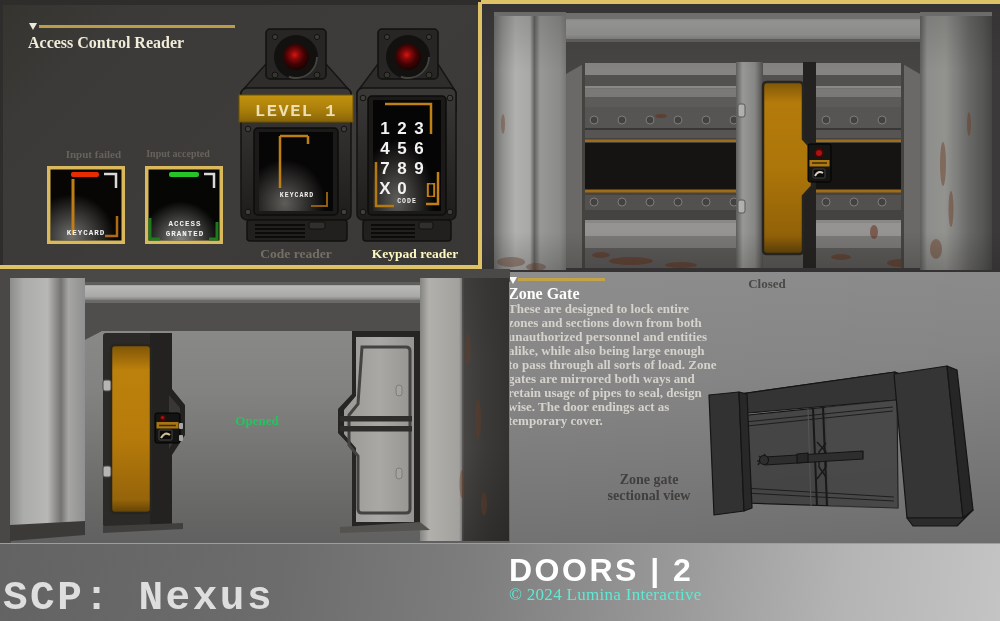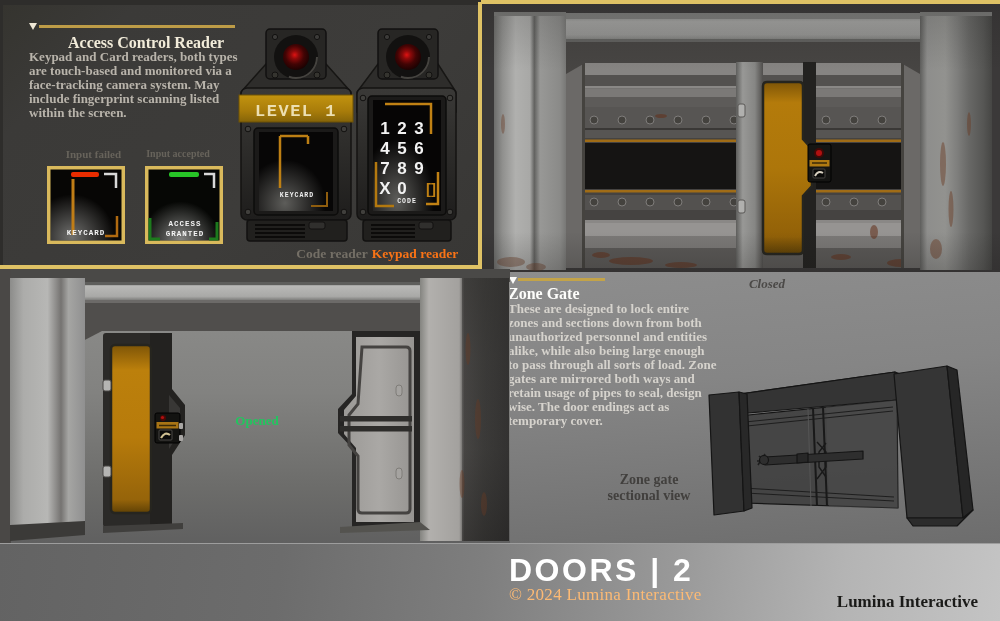--- a/index.html
+++ b/index.html
@@ -10,23 +10,22 @@
 </head>
 <body>
 <div id="stage">
 
   <div class="abs" style="left:3px;top:5px;width:475px;height:260px;background:linear-gradient(135deg,#35342f 0%,#3b3a38 18%,#3d3c3a 60%,#383735 100%);"></div>
 
   <div class="abs" style="left:29px;top:23px;width:0;height:0;border-left:4px solid transparent;border-right:4px solid transparent;border-top:7px solid #efe8d6;"></div>
 
   <div class="abs" style="left:39px;top:25px;width:196px;height:3px;background:#bd9c47;"></div>
 
-  <div class="abs serifb" style="left:28px;top:34px;font-size:16px;color:#f2ecda;margin-left:40px;">Access Control Reader</div>
-
-  <div class="abs serifb" style="left:29px;top:50px;width:260px;font-size:13px;line-height:14px;color:#b9b4ab;">Keypad and Card readers, both types<br>are touch-based and monitored via a<br>face-tracking camera system. May<br>include fingerprint scanning listed<br>within the screen.</div>
+  <div class="abs serifb" style="left:28px;top:34px;font-size:16px;color:#f2ecda;">Access Control Reader</div>
+
 
   <div class="abs serifb" style="left:43px;top:148px;width:78px;text-align:right;font-size:11px;color:#67635b;">Input failed</div>
 
   <div class="abs serifb" style="left:128px;top:148px;width:100px;text-align:center;font-size:10px;color:#67635b;">Input accepted</div>
 
   <svg class="abs" style="left:47px;top:166px;" width="78" height="78" viewBox="0 0 78 78">
 
     <rect x="0" y="0" width="78" height="78" fill="#d9b95c"></rect>
 
     <rect x="3.5" y="3.5" width="71" height="71" fill="#070605"></rect>
@@ -175,23 +174,23 @@
       </g>
       <text x="196" y="172" font-family="Liberation Sans,sans-serif" font-weight="bold" font-size="15" fill="#c08114" text-anchor="middle">[]</text>
       <text x="172" y="181" font-family="Liberation Mono,monospace" font-weight="bold" font-size="6.5" fill="#f0f0f0" text-anchor="middle" letter-spacing="1">CODE</text>
 
       <rect x="128" y="198" width="88" height="21" rx="3" fill="#21201e" stroke="#121110" stroke-width="1.5"></rect>
       <path d="M136 203 h44 M136 207 h44 M136 211 h44 M136 215 h44" stroke="#0c0b0a" stroke-width="2"></path>
       <rect x="184" y="200" width="14" height="7" rx="2" fill="#302f2d" stroke="#121110"></rect>
     </g>
   </svg>
 
-  <div class="abs serifb" style="left:256px;top:246px;width:80px;text-align:center;font-size:13.5px;color:#746f66;margin-left:36px;">Code reader</div>
-
-  <div class="abs serifb" style="left:370px;top:246px;width:90px;text-align:center;font-size:13.5px;color:#f97316;">Keypad reader</div>
+  <div class="abs serifb" style="left:256px;top:246px;width:80px;text-align:center;font-size:13.5px;color:#746f66;">Code reader</div>
+
+  <div class="abs serifb" style="left:370px;top:246px;width:90px;text-align:center;font-size:13.5px;color:#fef9c3;">Keypad reader</div>
 
   <svg class="abs" style="left:481px;top:4px;" width="519" height="268" viewBox="0 0 519 268">
     <defs>
       <linearGradient id="cpill" x1="0" y1="0" x2="1" y2="0">
         <stop offset="0" stop-color="#6d6d6b"></stop>
           <stop offset="0.12" stop-color="#90908e"></stop>
           <stop offset="0.3" stop-color="#b0b0ae"></stop>
           <stop offset="0.5" stop-color="#a8a8a6"></stop>
           <stop offset="0.56" stop-color="#626260"></stop>
           <stop offset="0.64" stop-color="#989896"></stop>
@@ -356,21 +355,21 @@
   <div class="abs" style="left:481px;top:272px;width:519px;height:271px;background:linear-gradient(175deg,#8d8d8d 0%,#858585 40%,#757575 80%,#6d6d6d 100%);"></div>
 
   <div class="abs" style="left:509px;top:277px;width:0;height:0;border-left:4px solid transparent;border-right:4px solid transparent;border-top:7px solid #fbfbf9;"></div>
 
   <div class="abs" style="left:518px;top:278px;width:87px;height:3px;background:#c3a348;"></div>
 
   <div class="abs serifb" style="left:508px;top:285px;font-size:16px;color:#fdfdfb;">Zone Gate</div>
 
   <div class="abs serifb" style="left:508px;top:302px;width:260px;font-size:13px;line-height:14px;color:#d6d3cd;">These are designed to lock entire<br>zones and sections down from both<br>unauthorized personnel and entities<br>alike, while also being large enough<br>to pass through all sorts of load. Zone<br>gates are mirrored both ways and<br>retain usage of pipes to seal, design<br>wise. The door endings act as<br>temporary cover.</div>
 
-  <div class="abs serifb" style="left:727px;top:276px;width:80px;text-align:center;font-size:13px;color:#4b4947;font-style:italic;">Closed</div>
+  <div class="abs serifb" style="left:727px;top:276px;width:80px;text-align:center;font-size:13px;color:#4b4947;">Closed</div>
 
   <div class="abs serifb" style="left:589px;top:472px;width:120px;text-align:center;font-size:14px;line-height:16px;color:#42403e;">Zone gate<br>sectional view</div>
 
   <svg class="abs" style="left:695px;top:360px;" width="280" height="175" viewBox="0 0 280 175">
     <g stroke="#151515" stroke-width="1.2" stroke-linejoin="round">
 
       <polygon points="38,35 200,12 213,17 48,41" fill="#3f3f3f"></polygon>
 
       <polygon points="38,35 200,12 202,40 41,54" fill="#343434"></polygon>
 
@@ -532,18 +531,18 @@
   <div class="abs" style="left:0;top:265px;width:482px;height:4px;background:#dfc265;"></div>
 
   <div class="abs" style="left:478px;top:2px;width:4px;height:267px;background:#dfc265;"></div>
 
   <div class="abs" style="left:481px;top:0;width:519px;height:4px;background:#dfc265;"></div>
 
   <div class="abs" style="left:0;top:543px;width:1000px;height:78px;background:linear-gradient(97deg,#636363 0%,#6c6c6c 28%,#7e7e7e 48%,#9a9a9a 68%,#b4b4b4 84%,#c4c4c4 100%);border-top:1px solid #9d9d9d;"></div>
 
   <div class="abs" style="left:509px;top:552px;font-family:'Liberation Sans',sans-serif;font-weight:bold;font-size:32px;letter-spacing:2.5px;color:#fff;">DOORS | 2</div>
 
-  <div class="abs" style="left:509px;top:585px;font-family:'Liberation Serif',serif;font-size:17px;letter-spacing:0.3px;color:#fdba74;">© 2024 Lumina Interactive</div>
-
-  <div class="abs serifb" style="left:835px;top:592px;width:143px;text-align:right;font-size:17px;color:#1a1a18;">Lumina Interactive</div>
-
+  <div class="abs" style="left:509px;top:585px;font-family:'Liberation Serif',serif;font-size:17px;letter-spacing:0.3px;color:#5eead4;">© 2024 Lumina Interactive</div>
+
+
+  <div class="abs" style="left:3px;top:575px;font-family:'Liberation Mono',monospace;font-weight:bold;font-size:41px;letter-spacing:2.5px;color:#dedede;">SCP: Nexus</div>
 
 </div>
 
 </body></html>

